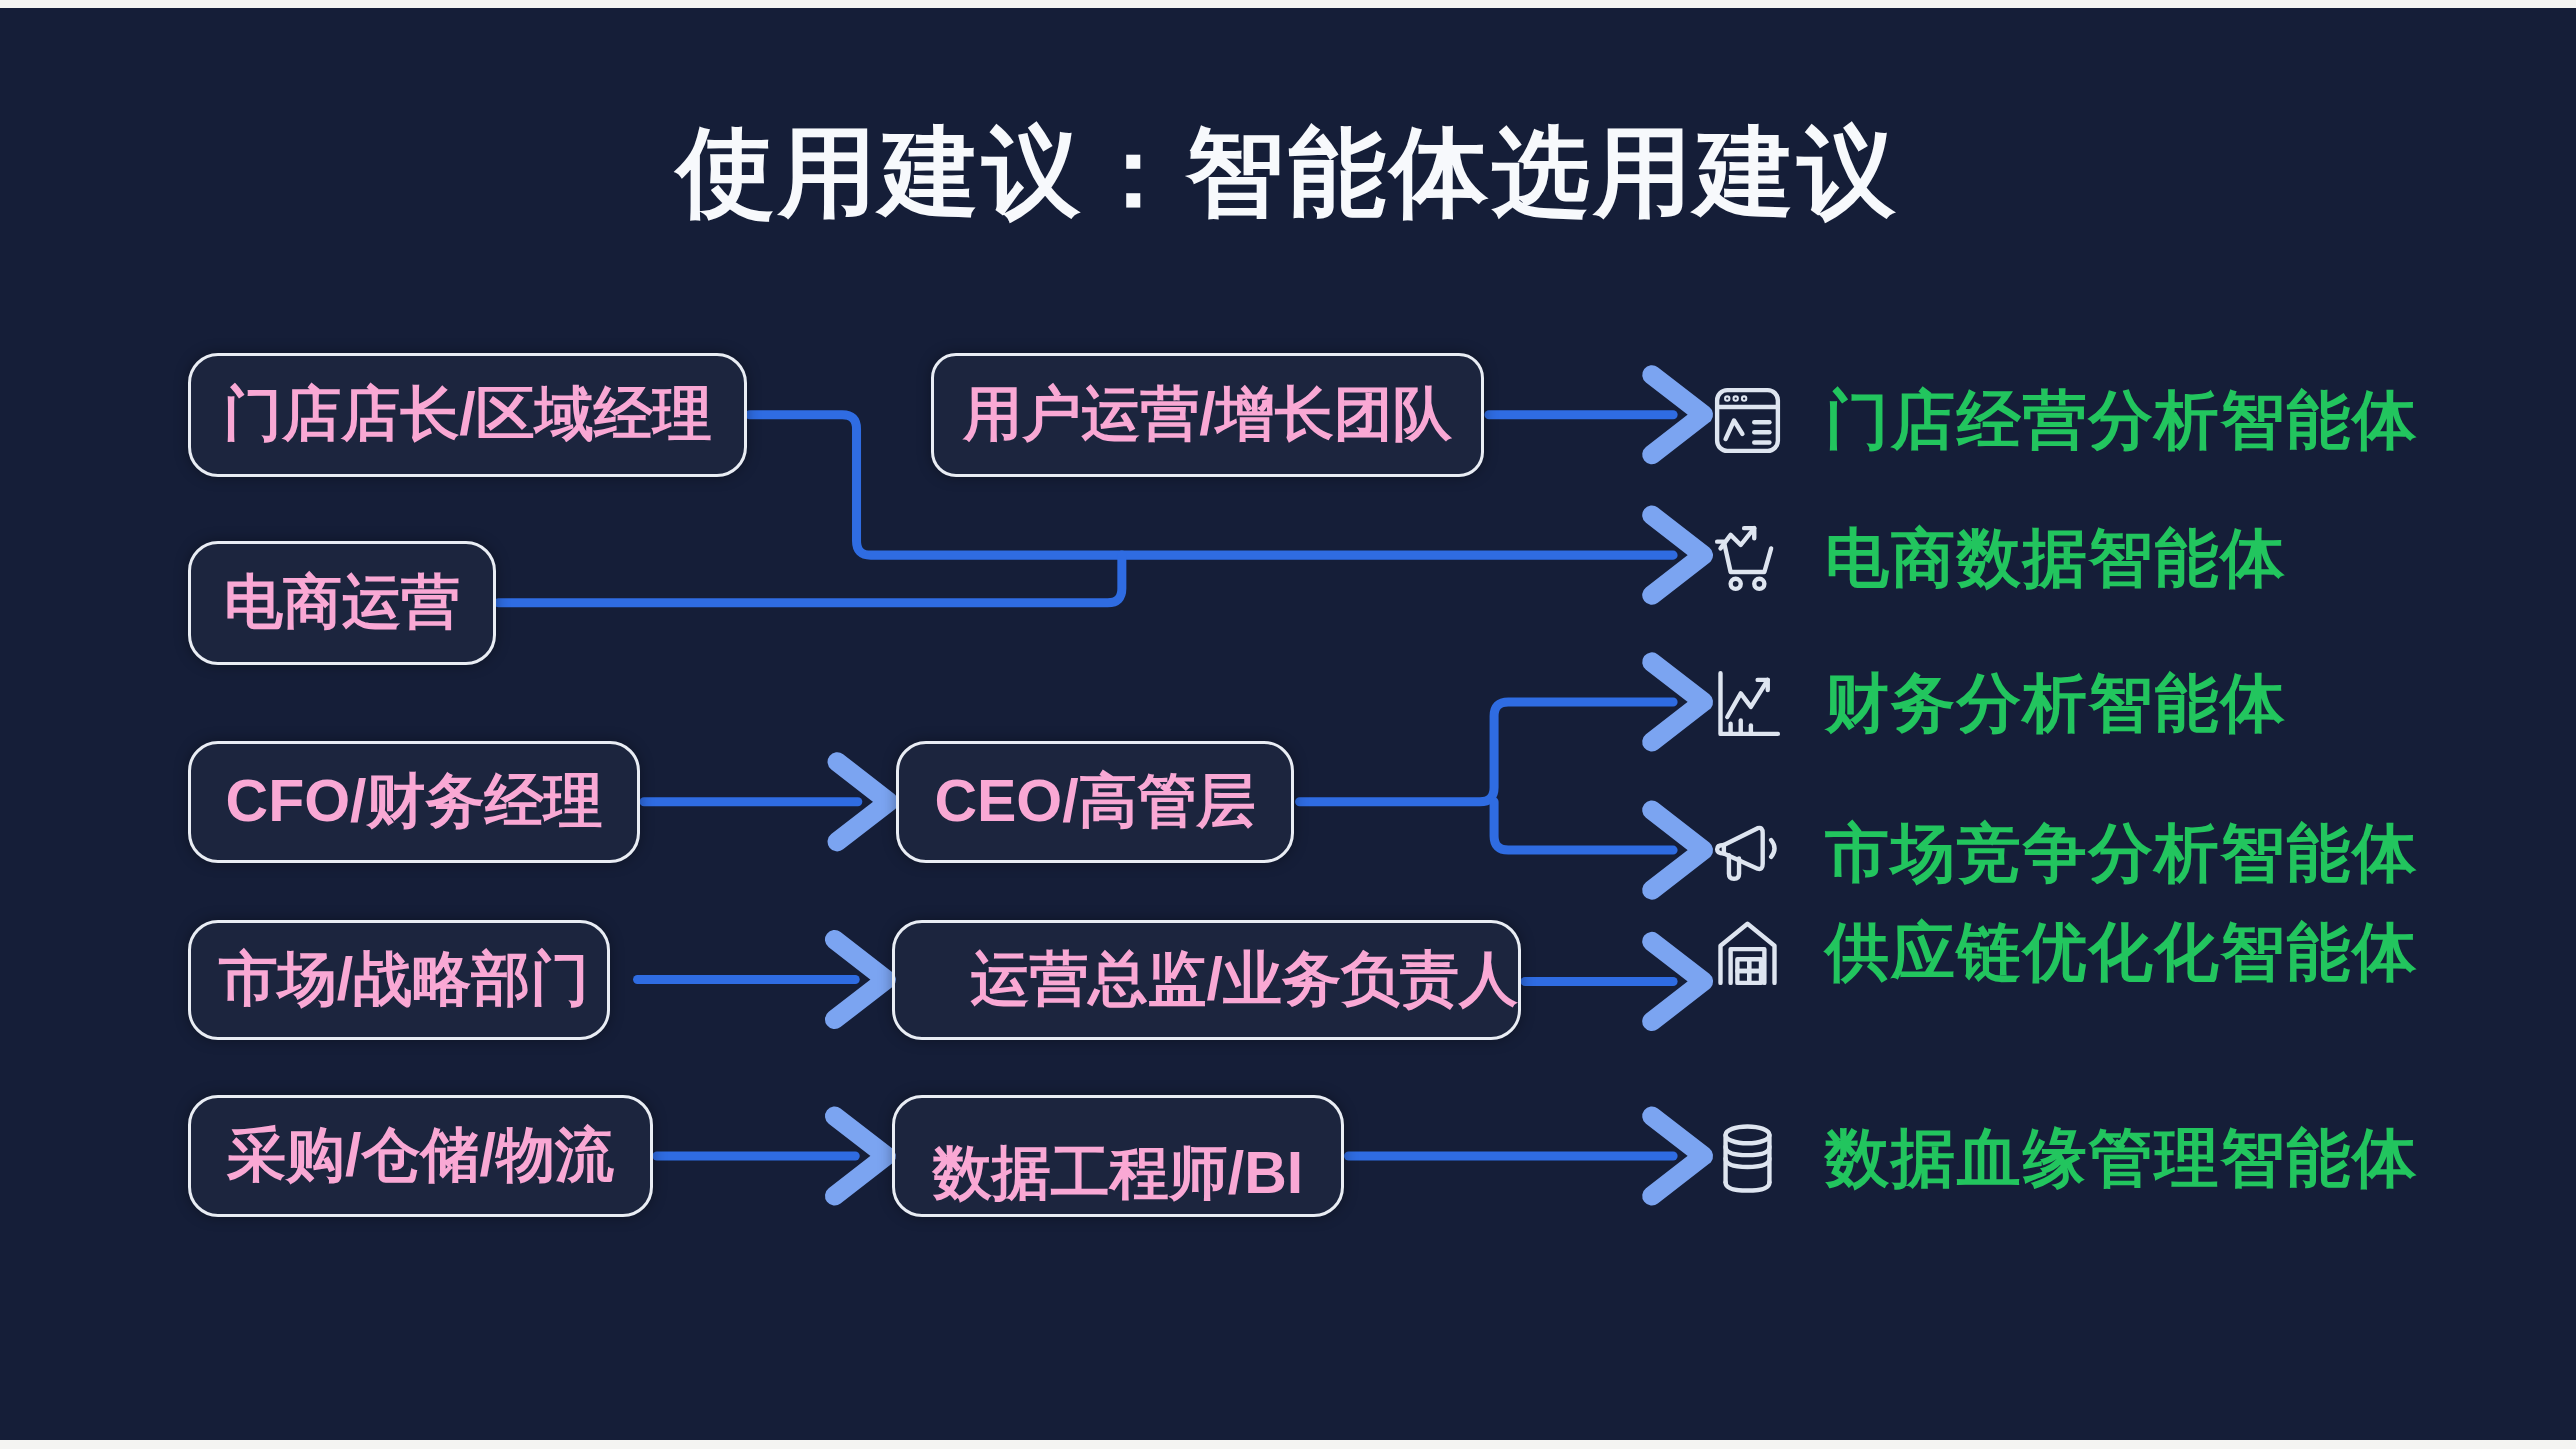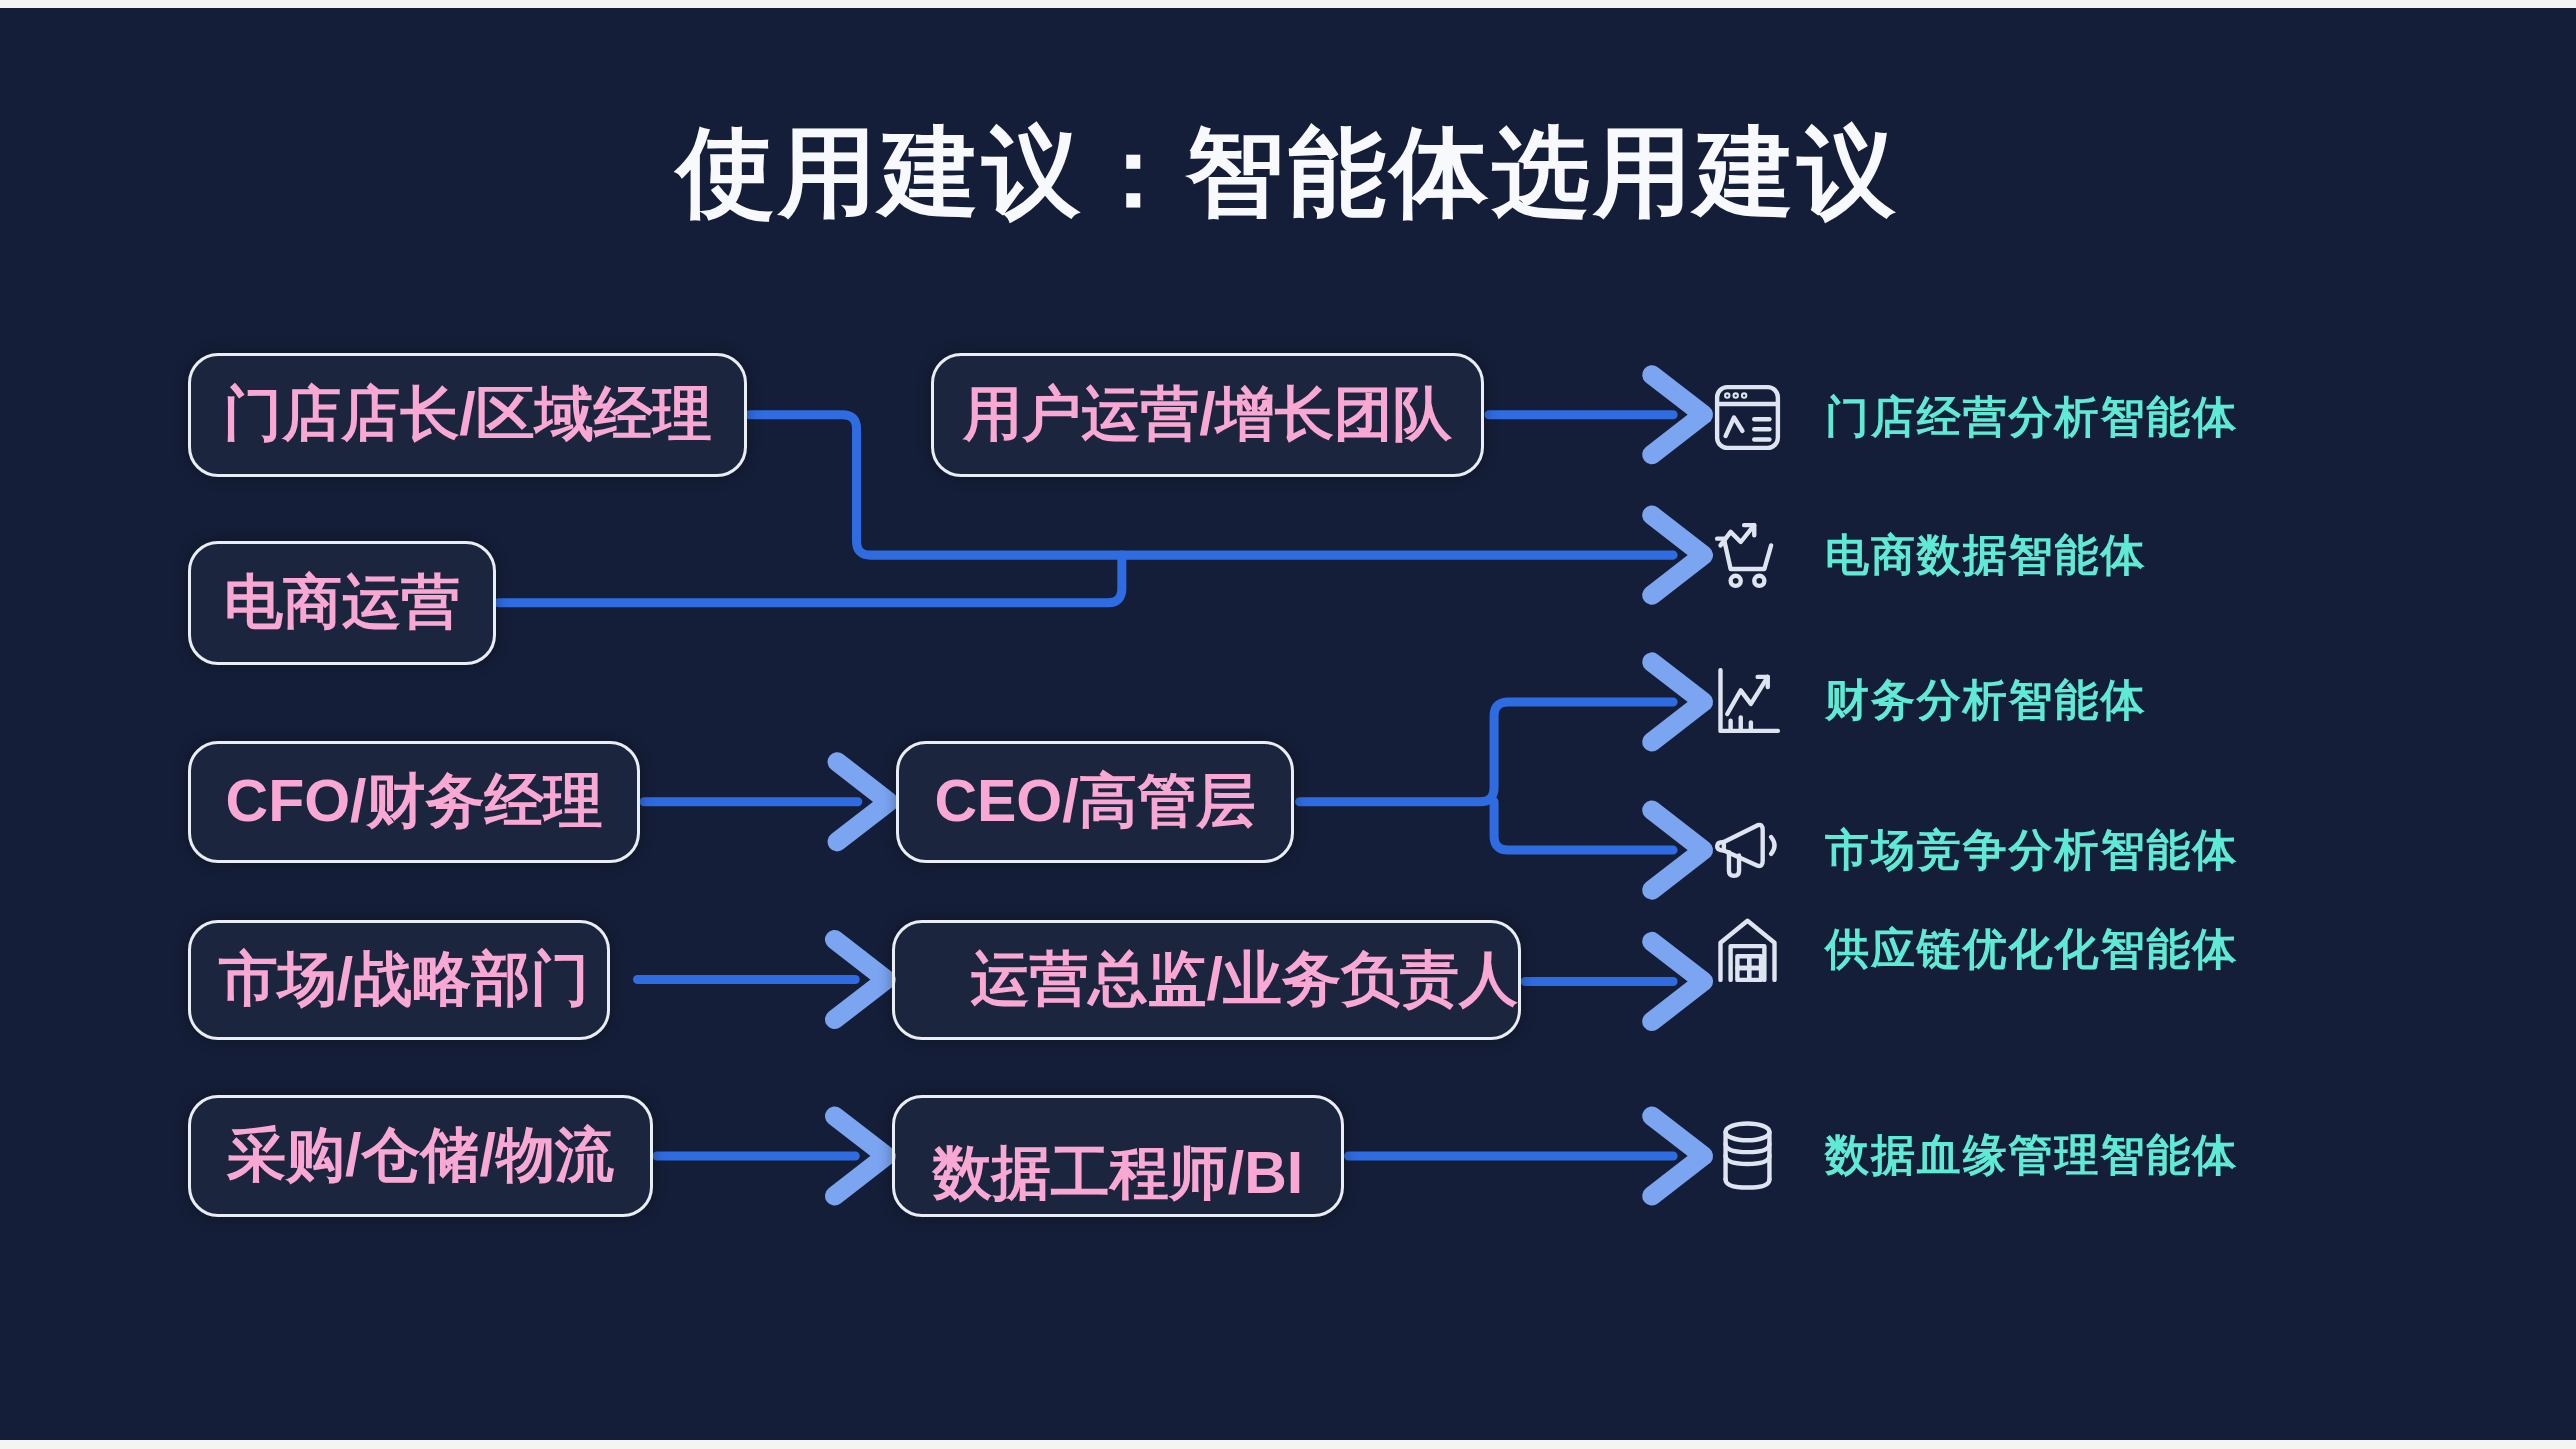--- a/index.html
+++ b/index.html
@@ -95,23 +95,23 @@
   .agent-icon svg {
     width: 81px;
     height: 81px;
     stroke: #dee5f0;
     fill: none;
     stroke-width: 2.6;
     stroke-linecap: round;
     stroke-linejoin: round;
   }
   .agent-label {
-    font-size: 44px;
+    font-size: 64px;
     font-weight: 600;
-    color: #5eead4;
+    color: #22c55e;
     letter-spacing: 1.9px;
   }
 </style>
 </head>
 <body>
 
 <div class="stage">
 
   <div class="edge-strip top"></div>
   <div class="edge-strip bottom"></div>
@@ -147,21 +147,21 @@
     <polyline class="flow-head" points="1296,1733 1376,1795 1296,1857"></polyline>
 
     <path class="flow-line" d="M2094 1795 H2598"></path>
     <polyline class="flow-head" points="2565,1733 2645,1795 2565,1857"></polyline>
   </svg>
 
   <div class="role-box" style="left:188px; top:353px; width:559px; height:124px;">
     <span>门店店长/区域经理</span>
   </div>
 
-  <div class="role-box" style="left:931px; top:353px; width:553px; height:124px;">
+  <div class="role-box" style="left:931px; top:353px; width:553px; height:124px;border-radius:25px;">
     <span>用户运营/增长团队</span>
   </div>
 
   <div class="role-box" style="left:188px; top:541px; width:308px; height:124px;">
     <span>电商运营</span>
   </div>
 
   <div class="role-box" style="left:188px; top:741px; width:452px; height:122px;">
     <span>CFO/财务经理</span>
   </div>

